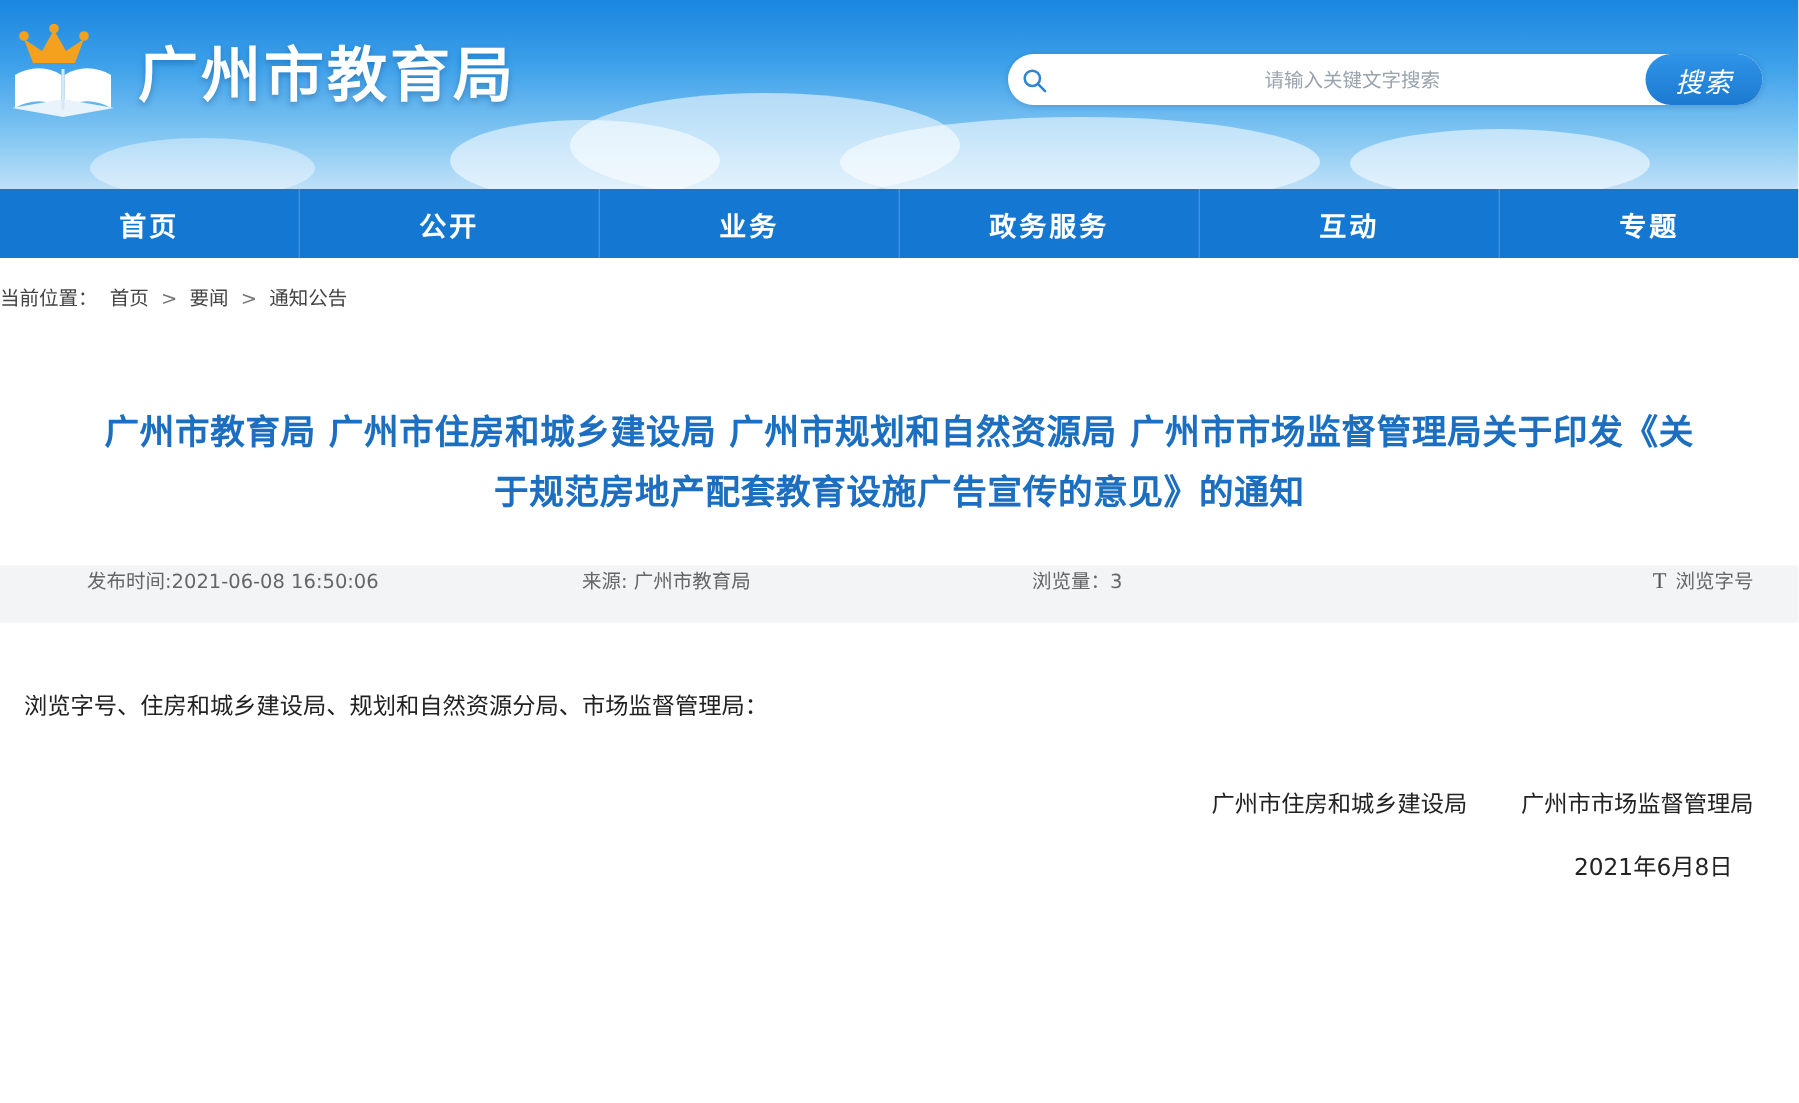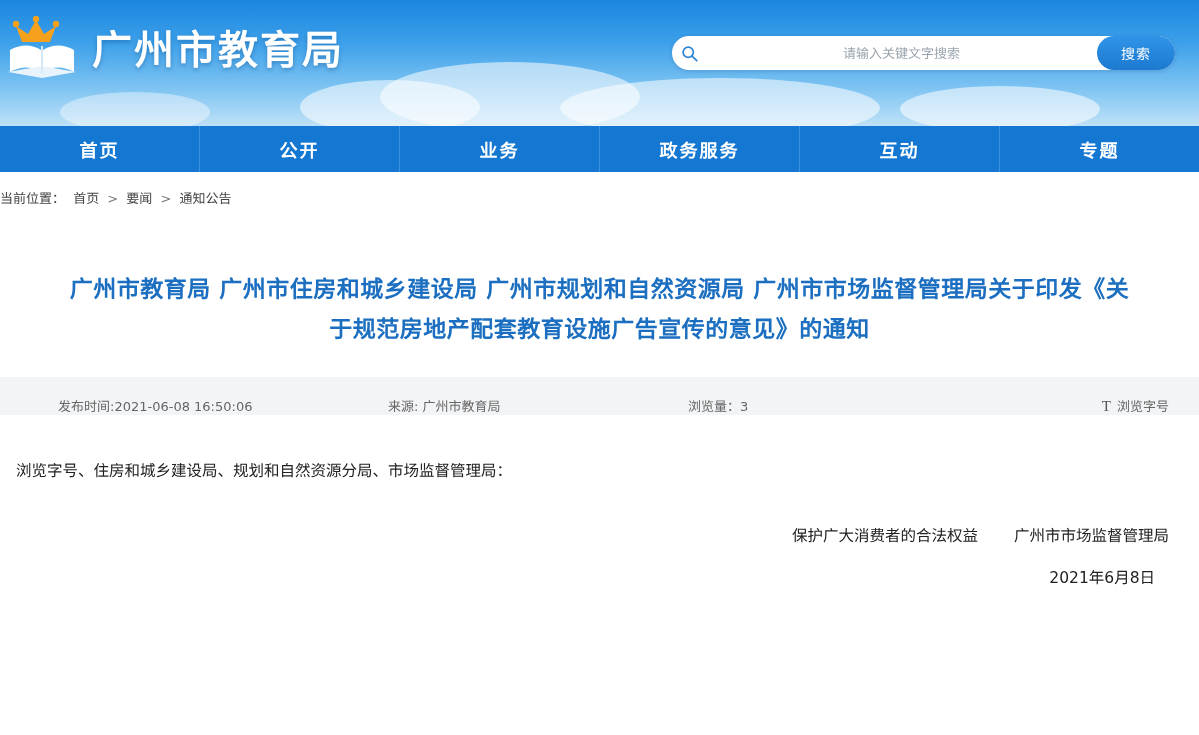--- a/index.html
+++ b/index.html
@@ -90,24 +90,25 @@
     font-family: "Liberation Sans", sans-serif;
   }
   .search-input::placeholder { color: #9aa4ae; }
   .search-btn {
     width: 78px;
     height: 34px;
     border: none;
     border-radius: 17px;
     background: linear-gradient(180deg, #2f94e8 0%, #1c7ad0 100%);
     color: #fff;
-    font-size: 14px;
+    font-size: 18px;
     cursor: pointer;
     font-family: "Liberation Sans", sans-serif;
     letter-spacing: 1px;
+    font-style: italic;
   }
 
   
   .navbar {
     display: flex;
     height: 46px;
     background: #1477d2;
   }
   .nav-item {
     flex: 1;
@@ -148,21 +149,21 @@
     color: #1c6fc0;
     line-height: 40px;
     letter-spacing: 0.5px;
   }
 
   .meta-bar {
     margin: 28px 0 0 0;
     height: 38px;
     background: #f3f4f6;
     display: flex;
-    align-items: flex-end;
+    align-items: flex-start;
     font-size: 13px;
     color: #666;
     font-family: "DejaVu Sans", "Liberation Sans", sans-serif;
   }
   .meta-pub { padding-left: 58px; width: 330px; }
   .meta-src { width: 300px; }
   .meta-views { width: 330px; }
   .meta-fontsize {
     flex: 1;
     text-align: right;
@@ -266,19 +267,19 @@
   <div class="meta-fontsize">
     <span class="tglyph">T</span><span>浏览字号</span>
   </div>
 </div>
 
 <div class="article-body">
   <p class="p-salutation">浏览字号、住房和城乡建设局、规划和自然资源分局、市场监督管理局：</p>
 
   <div class="signature">
     <div class="sig-line">
-      <span>保护广大消费者的合法权益</span>
+      <span>广州市住房和城乡建设局</span>
       <span class="sig-gap"></span>
       <span>广州市市场监督管理局</span>
     </div>
     <div class="sig-date">2021年6月8日</div>
   </div>
 </div>
 
 </body></html>

